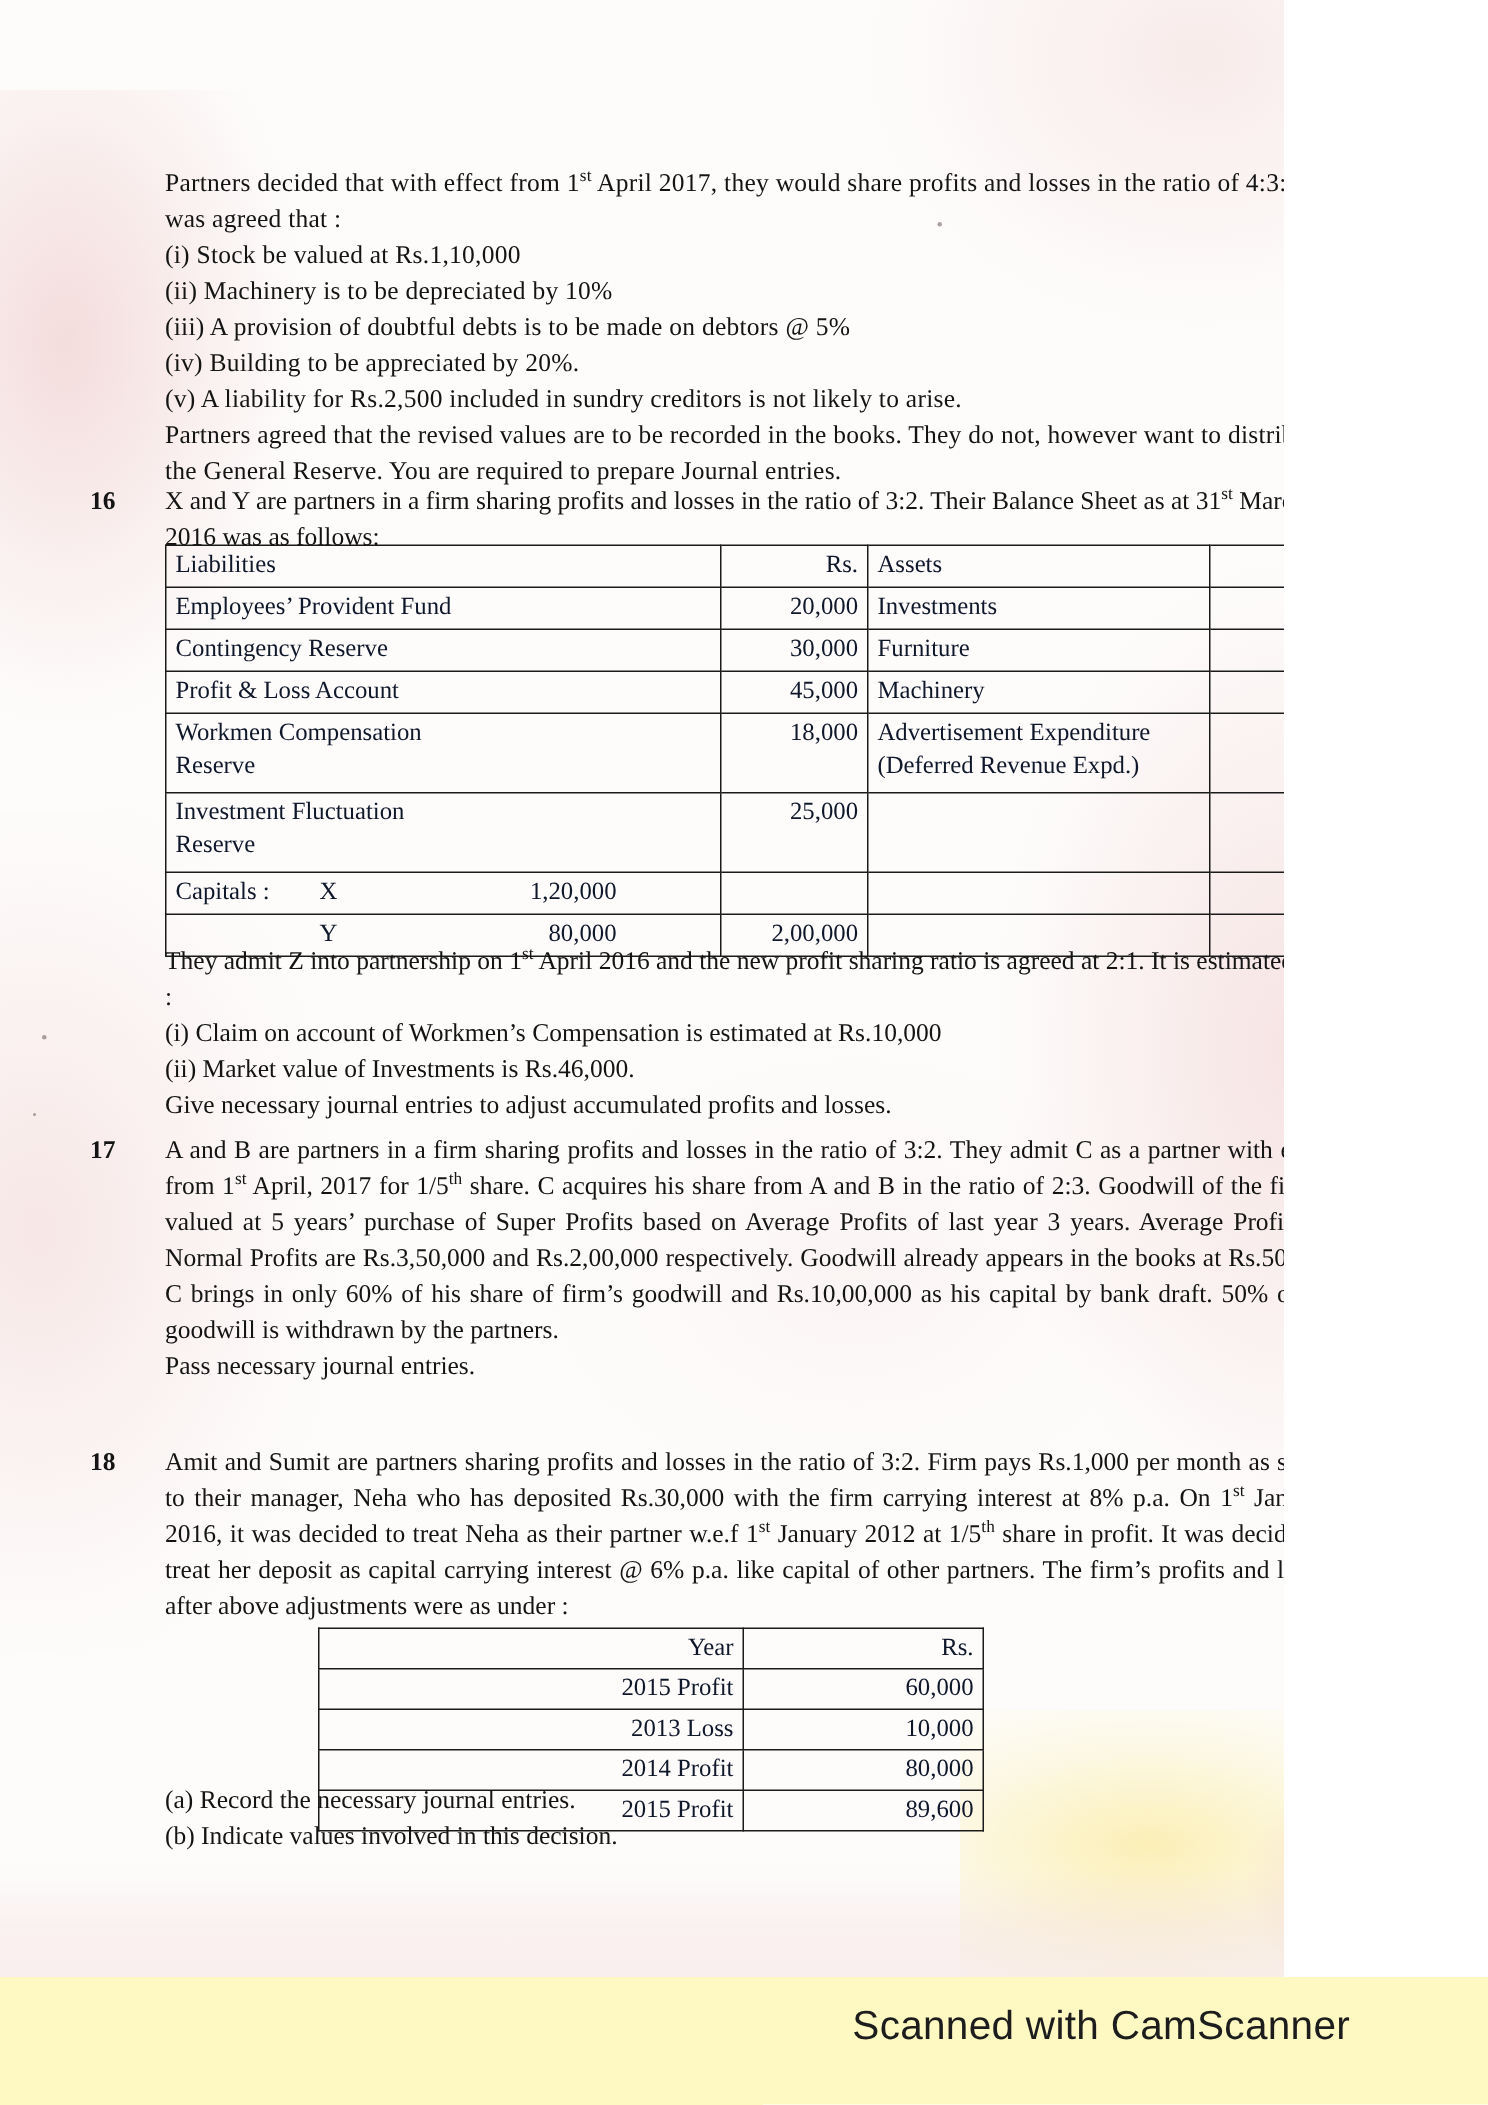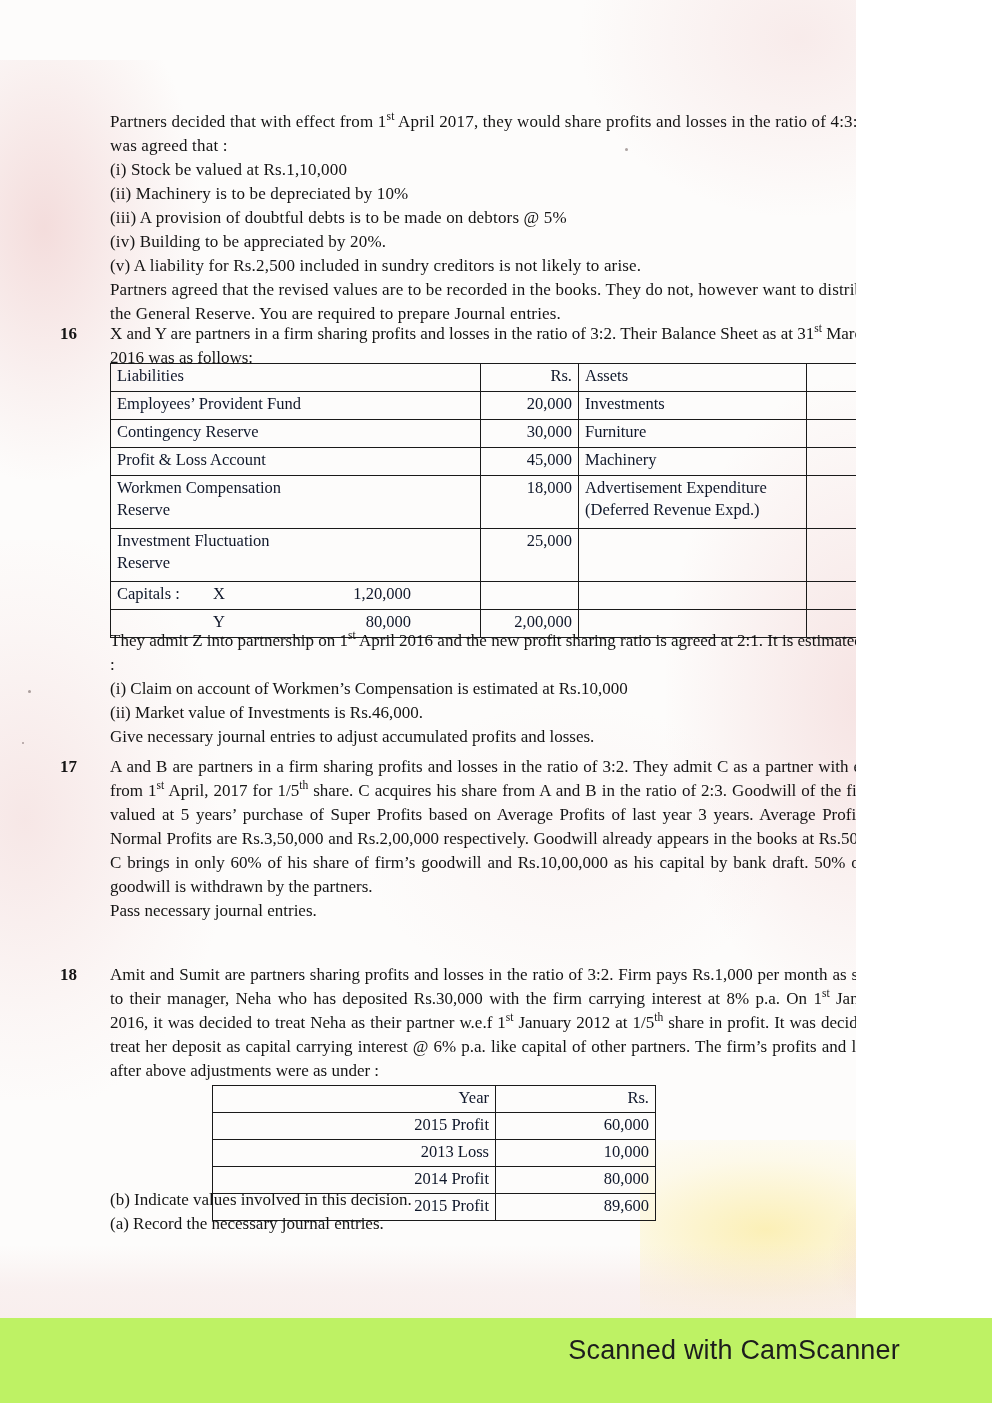--- a/index.html
+++ b/index.html
@@ -165,21 +165,21 @@
     opacity: 0.55;
   }
 
   
   #watermark-band {
     position: absolute;
     left: 0;
     top: 1318px;
     width: 992px;
     height: 85px;
-    background: #bef264;
+    background: #fef9c3;
   }
   #camscanner-watermark {
     position: absolute;
     right: 92px;
     top: 17px;
     font-family: "Liberation Sans", "DejaVu Sans", sans-serif;
     font-size: 27px;
     letter-spacing: 0.2px;
     color: #1d1d1d;
     white-space: nowrap;
@@ -332,22 +332,22 @@
           <td class="ctr">80,000</td>
         </tr>
         <tr>
           <td class="ctr">2015 Profit</td>
           <td class="ctr">89,600</td>
         </tr>
       </tbody>
     </table>
 
     <div class="qbody" style="left:110px; top:1188px; width:700px;">
+      <p>(a) Record the necessary journal entries.</p>
       <p>(b) Indicate values involved in this decision.</p>
-      <p>(a) Record the necessary journal entries.</p>
     </div>
 
     <div id="page-footer">Page 3 of 6</div>
 
   </div>
 </div>
 
 <div id="watermark-band">
   <div id="camscanner-watermark">Scanned with CamScanner</div>
 </div>

